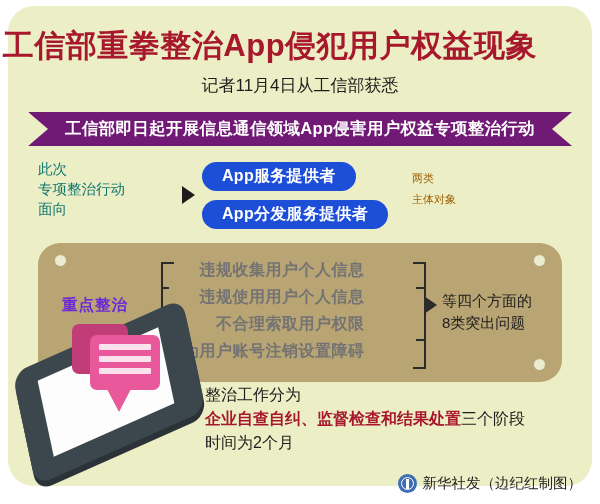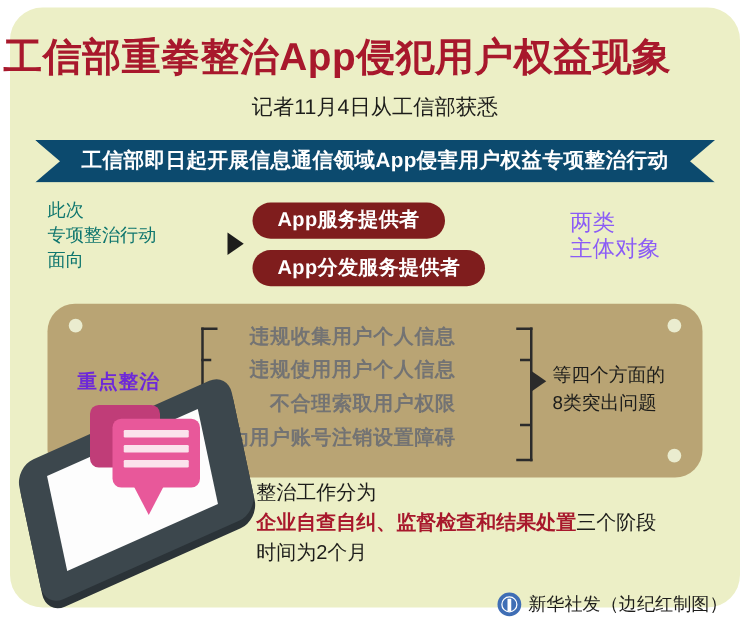--- a/index.html
+++ b/index.html
@@ -58,21 +58,21 @@
     white-space: nowrap;
   }
 
   
   .ribbon {
     position: absolute;
     left: 28px;
     top: 112px;
     width: 544px;
     height: 34px;
-    background: #0c4a6e;
+    background: #701a75;
     color: #ffffff;
     font-size: 16.5px;
     font-weight: bold;
     display: flex;
     align-items: center;
     justify-content: center;
     white-space: nowrap;
     letter-spacing: 0.3px;
     clip-path: polygon(
       0 0, 100% 0, 100% 100%, 0 100%,
@@ -120,43 +120,42 @@
     border-left: 13px solid #1d1d1b;
     border-top: 9px solid transparent;
     border-bottom: 9px solid transparent;
   }
 
   
   .pill {
     position: absolute;
     left: 202px;
     height: 29px;
-    background: #7f1d1d;
+    background: #1d4ed8;
     border-radius: 15px;
     color: #ffffff;
     font-size: 16px;
     font-weight: bold;
     display: flex;
     align-items: center;
     padding: 0 20px;
     white-space: nowrap;
     letter-spacing: 0.3px;
   }
   .pill-1 { top: 162px; }
   .pill-2 { top: 200px; }
 
   .two-kinds {
     position: absolute;
     left: 412px;
     top: 168px;
-    color: #8b5cf6;
-    font-size: 18px;
+    color: #a16207;
+    font-size: 11px;
     line-height: 21px;
     white-space: nowrap;
-    margin-left: 44px;
   }
 
   
   .panel {
     position: absolute;
     left: 38px;
     top: 243px;
     width: 524px;
     height: 139px;
     background: #b9a474;

